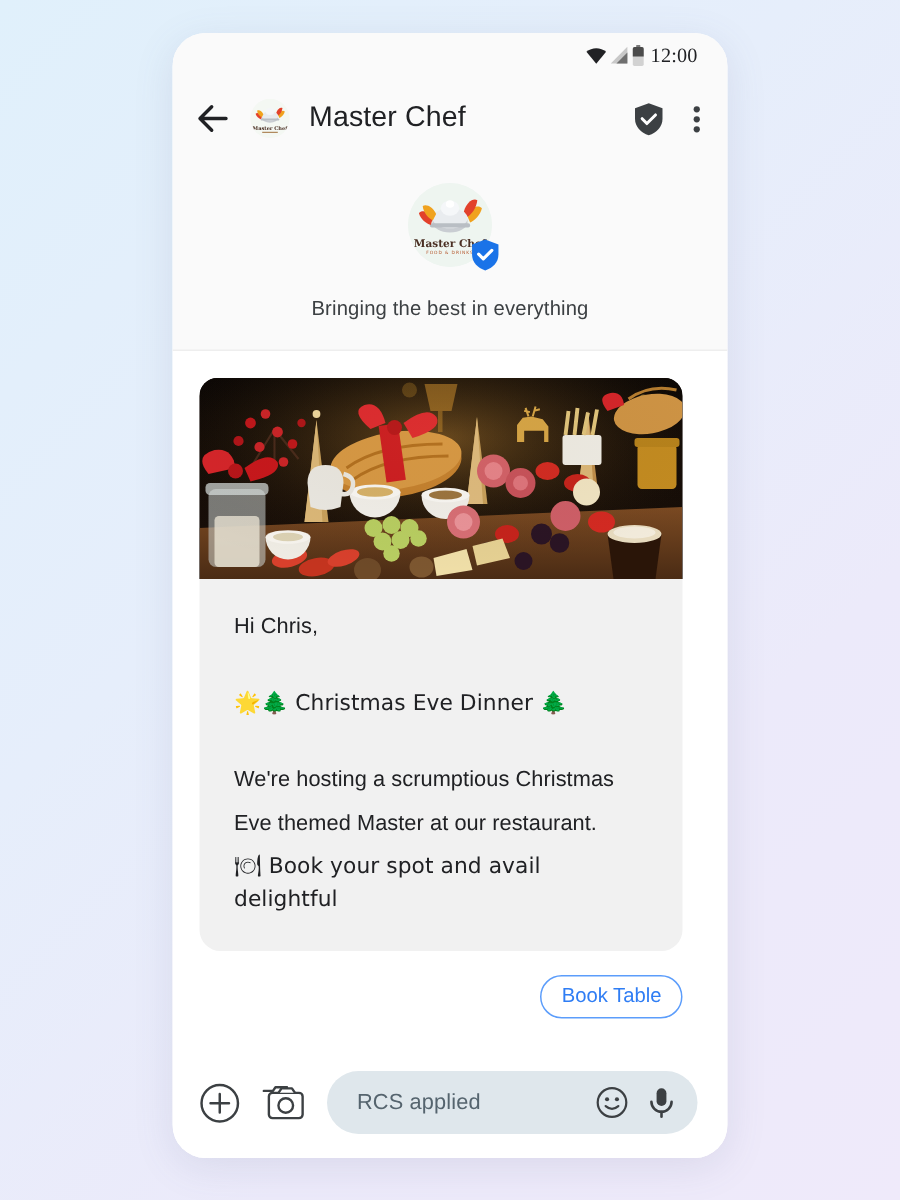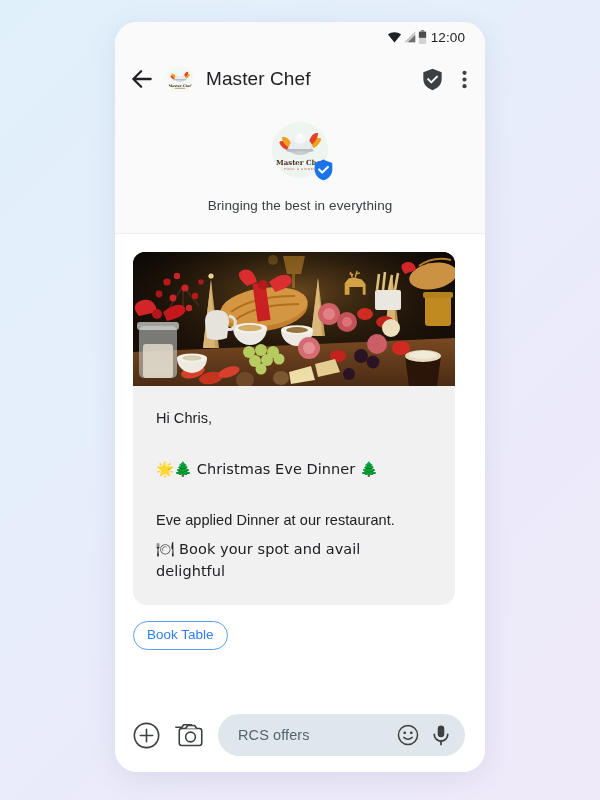--- a/index.html
+++ b/index.html
@@ -29,20 +29,21 @@
   
   .statusbar {
     height: 30px;
     background: #fafafa;
     display: flex;
     align-items: center;
     justify-content: flex-end;
     padding: 0 20px 0 0;
     gap: 1px;
     flex: 0 0 auto;
+    font-family: Liberation Serif, serif;
   }
   .statusbar .clock {
     font-size: 13.5px;
     color: #202124;
     letter-spacing: .1px;
     margin-left: 3px;
   }
   .ic-wifi { width: 15px; height: 15px; display:block; }
   .ic-signal { width: 14px; height: 14px; display:block; }
   .ic-batt { width: 9px; height: 14px; display:block; }
@@ -127,21 +128,21 @@
     color: #202124;
     letter-spacing: .05px;
   }
   .bubble p { margin: 7px; }
   .bubble .sp { height: 15px; }
   .emo { font-family: "DejaVu Sans", sans-serif; }
 
   .actions {
     width: 322px;
     display: flex;
-    justify-content: space-between;
+    justify-content: flex-end;
     gap: 20px;
     margin-top: 16px;
   }
   .chip {
     border: 1px solid #5c9dfb;
     color: #2f7df4;
     background: #ffffff;
     border-radius: 20px;
     font-size: 13.5px;
     padding: 6px 13px 7px;
@@ -451,21 +452,22 @@
           <path d="M0 0 h322 v134 H0z" fill="none"></path>
           <rect x="0" y="0" width="322" height="134" fill="url(#glow)" opacity=".15"></rect>
         </svg>
       </div>
 
       <div class="bubble">
         <p>Hi Chris,</p>
         <div class="sp"></div>
         <p class="emo">🌟🌲 Christmas Eve Dinner 🌲</p>
         <div class="sp"></div>
-        <p>Eve applied Dinner at our restaurant.</p>
+        <p>We're hosting a scrumptious Christmas</p>
+        <p>Eve themed Master at our restaurant.</p>
         <p class="emo">🍽 Book your spot and avail delightful</p>
       </div>
 
       <div class="actions">
         <button class="chip">Book Table</button>
       </div>
     </div>
   </div>
 
   <div class="composer">
@@ -475,21 +477,21 @@
     </svg>
 
     <svg class="comp-icon" width="30" height="27" viewBox="0 0 32 28">
       <path d="M2 5.2h6.5l1.8 -2.6h8.2" fill="none" stroke="#3c4043" stroke-width="1.7" stroke-linecap="round" stroke-linejoin="round"></path>
       <rect x="5.6" y="6.6" width="24" height="18" rx="2.6" fill="#ffffff" stroke="#3c4043" stroke-width="1.7"></rect>
       <path d="M12.4 6.6l2.2 -3.2h7.4l2.2 3.2" fill="#ffffff" stroke="#3c4043" stroke-width="1.7" stroke-linejoin="round"></path>
       <circle cx="17.6" cy="15.6" r="5.2" fill="none" stroke="#3c4043" stroke-width="1.7"></circle>
     </svg>
 
     <div class="inputpill">
-      <span class="ph">RCS offers</span>
+      <span class="ph">RCS applied</span>
       <svg width="22" height="22" viewBox="0 0 24 24">
         <circle cx="12" cy="12" r="10.4" fill="none" stroke="#3c4043" stroke-width="1.6"></circle>
         <circle cx="8.4" cy="9.6" r="1.5" fill="#3c4043"></circle>
         <circle cx="15.6" cy="9.6" r="1.5" fill="#3c4043"></circle>
         <path d="M7.4 14.6q4.6 4 9.2 0" fill="none" stroke="#3c4043" stroke-width="1.6" stroke-linecap="round"></path>
       </svg>
       <svg width="20" height="22" viewBox="0 0 22 24">
         <rect x="7.4" y="1.6" width="7.2" height="13" rx="3.6" fill="#3c4043"></rect>
         <path d="M3.6 11.4a7.4 7.4 0 0 0 14.8 0" fill="none" stroke="#3c4043" stroke-width="1.9" stroke-linecap="round"></path>
         <path d="M11 18.8V22.4" stroke="#3c4043" stroke-width="1.9" stroke-linecap="round"></path>

